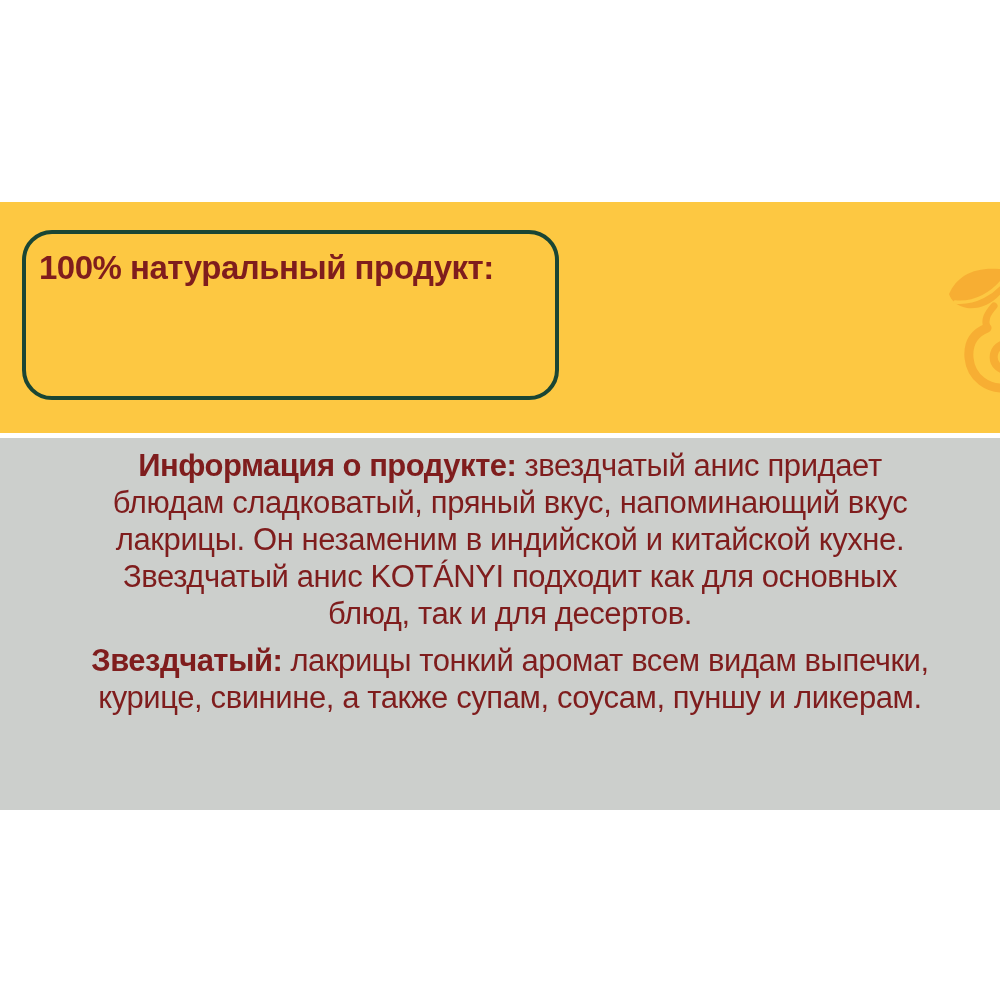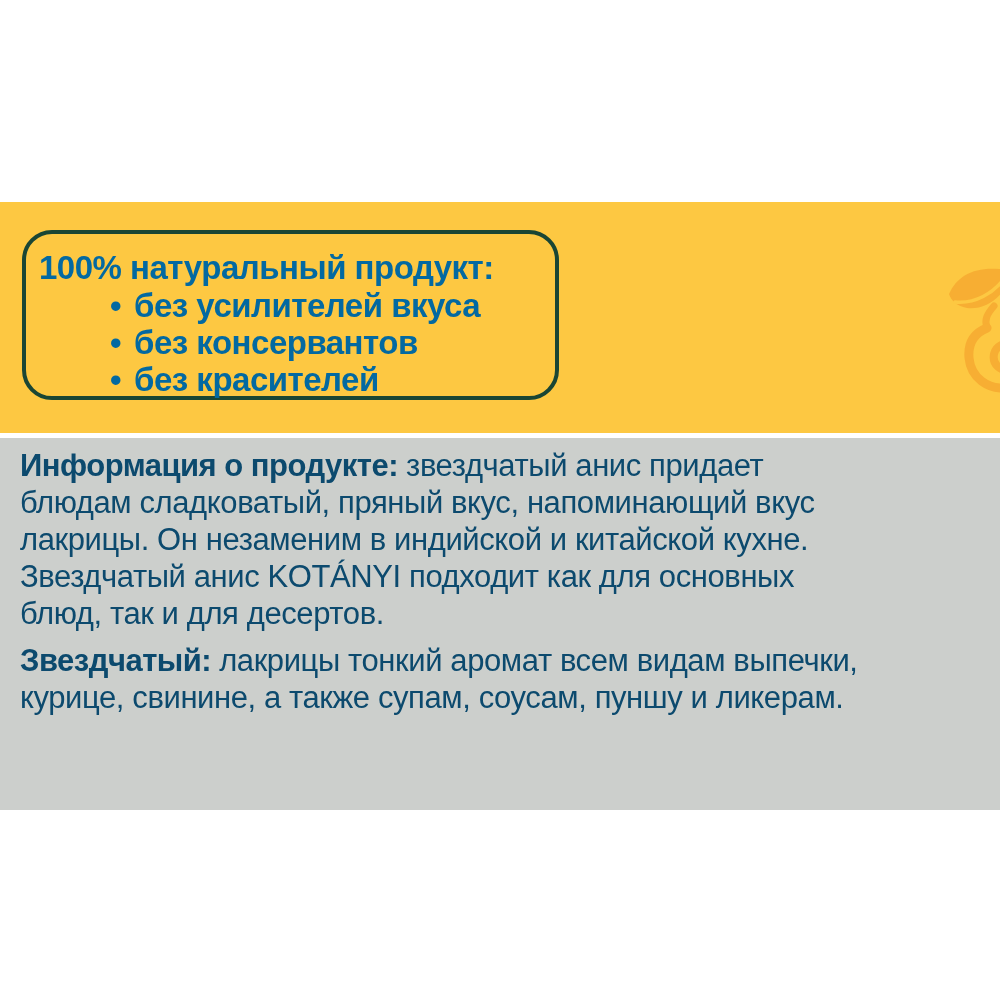--- a/index.html
+++ b/index.html
@@ -35,21 +35,21 @@
   }
   .claims-box {
     position: absolute;
     left: 22px;
     top: 28px;
     width: 537px;
     height: 170px;
     border: 4px solid #1A4634;
     border-radius: 30px;
     box-sizing: border-box;
-    color: #0369a1;
+    color: #7f1d1d;
   }
   .claims-heading {
     margin: 15px 0 0 13px;
     font-size: 33px;
     font-weight: 700;
     line-height: 38px;
     letter-spacing: -0.5px;
     white-space: nowrap;
   }
   .claims-list {
@@ -78,21 +78,22 @@
   }
 
   
   .gray-band {
     position: absolute;
     left: 0;
     top: 438px;
     width: 1000px;
     height: 372px;
     background: #CCCFCC;
-    color: #0c4a6e;
+    color: #7f1d1d;
+    text-align: center;
   }
   .para {
     margin: 0;
     padding-left: 20px;
     font-size: 31px;
     line-height: 37px;
     letter-spacing: -0.4px;
   }
   .para .lead {
     font-weight: 700;
@@ -121,25 +122,20 @@
 
       <path d="M52,46 C45,54 42,60 45,68" fill="none" stroke="#F7AE33" stroke-width="7" stroke-linecap="round"></path>
 
       <path d="M45,68 C30,74 26,86 27,98 C29,118 46,130 66,128" fill="none" stroke="#F7AE33" stroke-width="9" stroke-linecap="round"></path>
 
       <path d="M70,110 C58,112 50,104 52,94 C54,86 62,82 70,85" fill="none" stroke="#F7AE33" stroke-width="8" stroke-linecap="round"></path>
     </svg>
 
     <div class="claims-box">
       <div class="claims-heading">100% натуральный продукт:</div>
-      <div class="claims-list">
-        <div class="claim-row"><span class="claim-dot">•</span><span>без усилителей вкуса</span></div>
-        <div class="claim-row"><span class="claim-dot">•</span><span>без консервантов</span></div>
-        <div class="claim-row"><span class="claim-dot">•</span><span>без красителей</span></div>
-      </div>
     </div>
   </div>
 
   <div class="white-gap"></div>
 
   <div class="gray-band">
     <p class="para p1"><span class="lead">Информация о продукте:</span><span class="body-text">звездчатый анис придает
 блюдам сладковатый, пряный вкус, напоминающий вкус
 лакрицы. Он незаменим в индийской и китайской кухне.
 Звездчатый анис KOTÁNYI подходит как для основных

